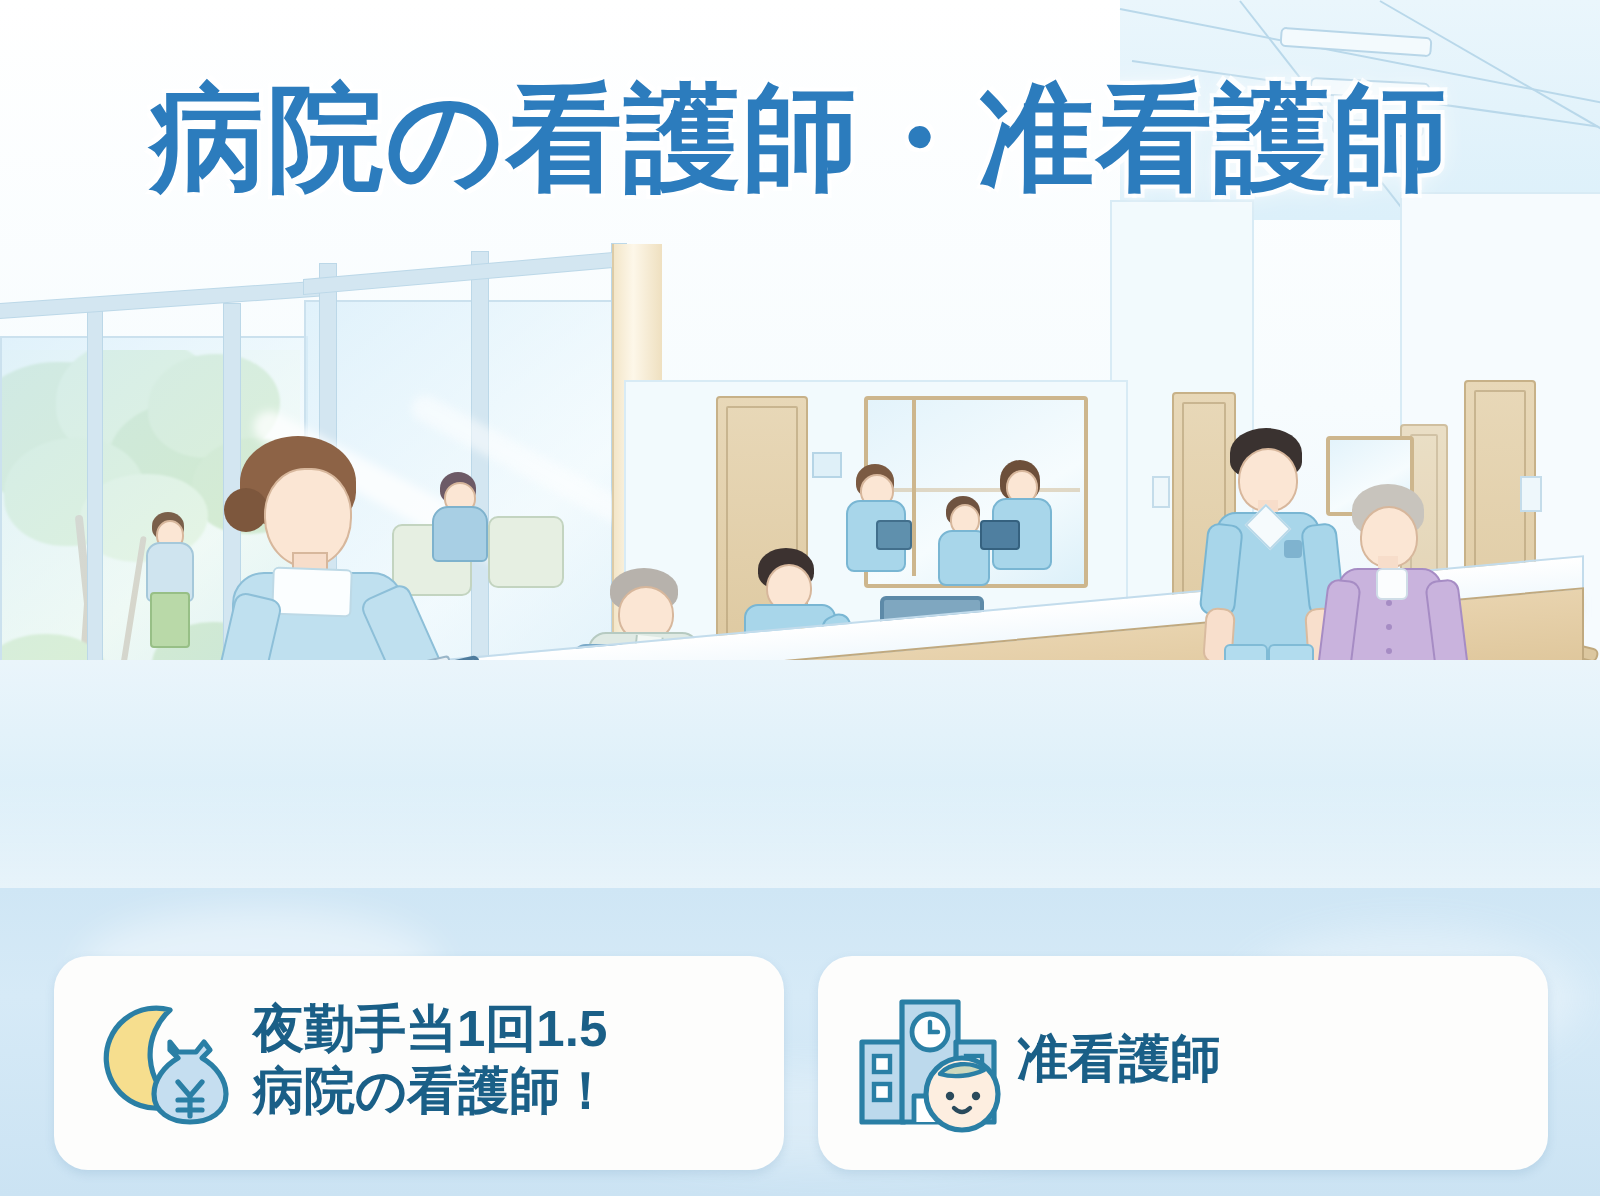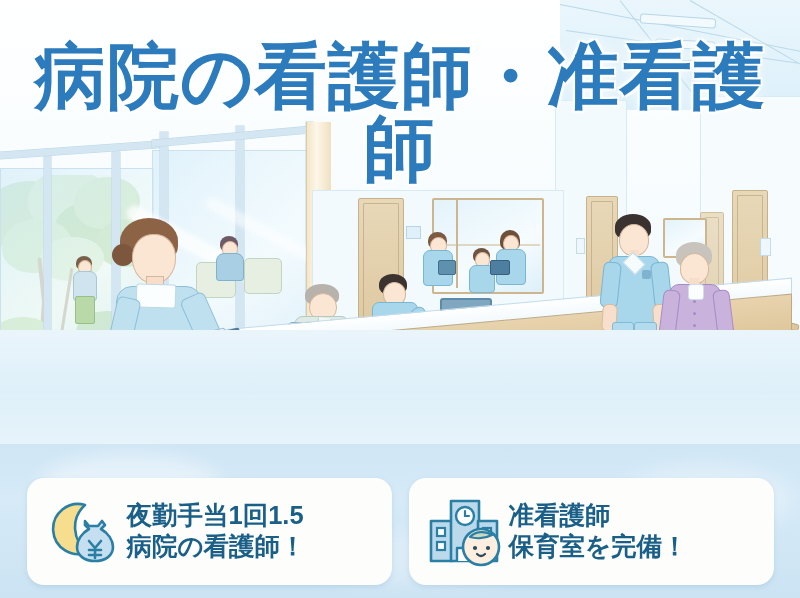--- a/index.html
+++ b/index.html
@@ -130,21 +130,21 @@
   .pen{position:absolute;background:#9ab4c4;border-radius:2px;transform-origin:left center;}
 
   
   .title{
     position:absolute;left:0;top:24px;width:800px;
     text-align:center;
     color:#2c7cbd;
     font-weight:bold;
     letter-spacing:1px;
     line-height:1.02;
-    font-size:72px;
+    font-size:58px;
     text-shadow:
       0 0 5px rgba(255,255,255,.95),
       0 0 12px rgba(255,255,255,.9),
       2px 2px 0 rgba(255,255,255,.85),
       -2px 2px 0 rgba(255,255,255,.85),
       2px -2px 0 rgba(255,255,255,.85),
       -2px -2px 0 rgba(255,255,255,.85);
     pointer-events:none;
     margin-top:16px;
   }
@@ -450,18 +450,17 @@
 
           <circle cx="58" cy="56" r="18" fill="#fdeee0" stroke="#2a7fa5" stroke-width="2.6"></circle>
           <path d="M47 46 a14 10 0 0 1 22 -2 c-6 3 -15 4 -22 2z" fill="#cdd8bd" stroke="#2a7fa5" stroke-width="2.2" stroke-linejoin="round"></path>
           <circle cx="52" cy="57" r="2.1" fill="#2a4a5c"></circle>
           <circle cx="65" cy="57" r="2.1" fill="#2a4a5c"></circle>
           <path d="M54 63 q4 4 8 0" fill="none" stroke="#2a4a5c" stroke-width="2.2" stroke-linecap="round"></path>
         </svg>
       </div>
       <div class="badge-text">
         <span>准看護師</span>
-        <span class="l2">保育室を完備！</span>
       </div>
     </div>
 
   </div>
 </div>
 
 </body></html>

